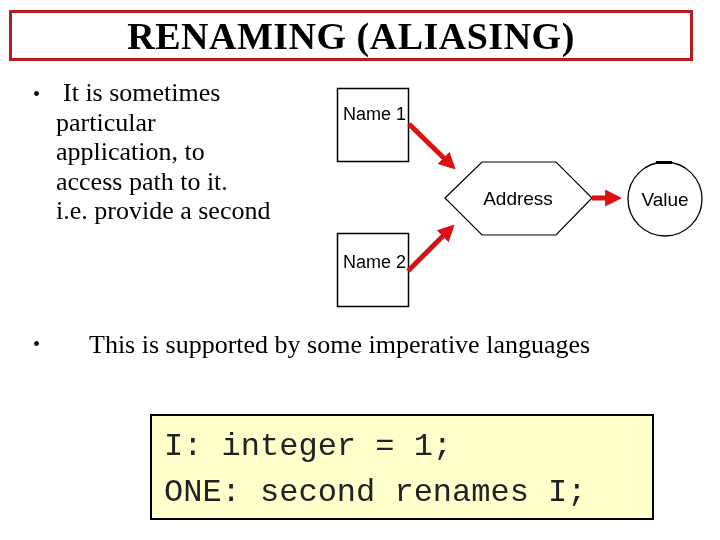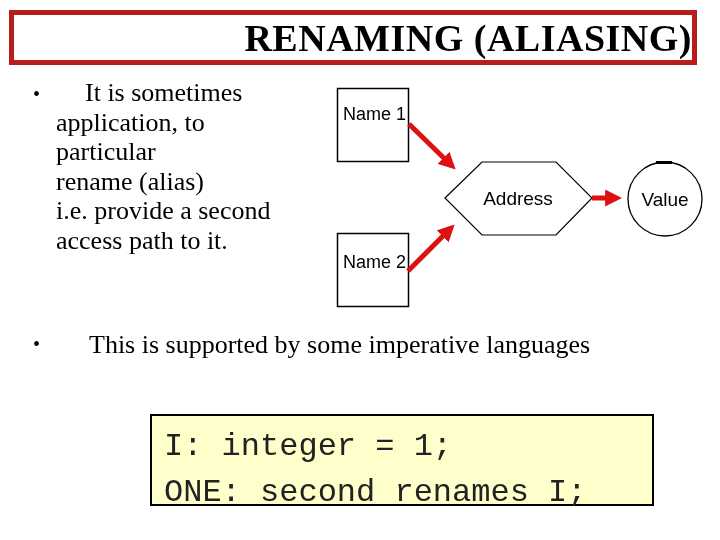--- a/index.html
+++ b/index.html
@@ -10,25 +10,25 @@
     overflow: hidden;
     font-family: "Liberation Serif", serif;
     color: #000000;
   }
 
   
   .title-box {
     position: absolute;
     left: 9px; top: 10px;
     width: 678px; height: 45px;
-    border: 5px solid #b91c1c;
+    border: 3px solid #b91c1c;
     background: #ffffff;
     display: flex;
     align-items: center;
-    justify-content: flex-end;
+    justify-content: center;
   }
   .title-text {
     font-family: "Liberation Serif", serif;
     font-size: 38px;
     font-weight: bold;
     letter-spacing: 0.5px;
     white-space: nowrap;
   }
 
   
@@ -42,21 +42,21 @@
   .b2-glyph { left: 33px; top: 334px; }
 
   .bullet1-block {
     position: absolute;
     left: 56px; top: 78px;
     width: 290px;
     font-size: 26px;
     line-height: 29.5px;
     white-space: nowrap;
   }
-  .bullet1-block .line:first-child { padding-left: 7px; margin-left: 22px; }
+  .bullet1-block .line:first-child { padding-left: 7px; }
 
   .bullet2-block {
     position: absolute;
     left: 56px; top: 328px;
     width: 640px;
     font-size: 26px;
     line-height: 33px;
     white-space: nowrap;
     margin-left: 33px;
   }
@@ -71,21 +71,21 @@
     font-family: "Liberation Sans", sans-serif;
     fill: #000000;
   }
   .shape-label { font-size: 18px; }
   .shape-label-big { font-size: 19px; }
 
   
   .code-box {
     position: absolute;
     left: 150px; top: 414px;
-    width: 504px; height: 92px;
+    width: 504px; height: 106px;
     background: #ffffcc;
     border: 2px solid #000000;
     box-sizing: border-box;
     padding: 8px 0 0 12px;
     font-family: "Liberation Mono", "DejaVu Sans Mono", monospace;
     font-size: 32px;
     line-height: 46px;
     color: #222222;
     white-space: nowrap;
   }
@@ -93,25 +93,24 @@
 </head>
 <body>
 
 <div class="title-box">
   <span class="title-text">RENAMING (ALIASING)</span>
 </div>
 
 <span class="bullet-glyph b1-glyph">•</span>
 <div class="bullet1-block">
   <div class="line">It is sometimes</div>
+  <div class="line">particular</div>
   <div class="line">application, to</div>
-  <div class="line">particular</div>
-  <div class="line">rename (alias)</div>
+  <div class="line">access path to it.</div>
   <div class="line">i.e. provide a second</div>
-  <div class="line">access path to it.</div>
 </div>
 
 <span class="bullet-glyph b2-glyph">•</span>
 <div class="bullet2-block">
   <div class="line">This is supported by some imperative languages</div>
 </div>
 
 <svg class="diagram-svg" viewBox="0 0 720 540">
   <defs>
     <marker id="arrowhead" viewBox="0 0 10 10" refX="7" refY="5" markerWidth="3.4" markerHeight="3.4" orient="auto" markerUnits="strokeWidth">

